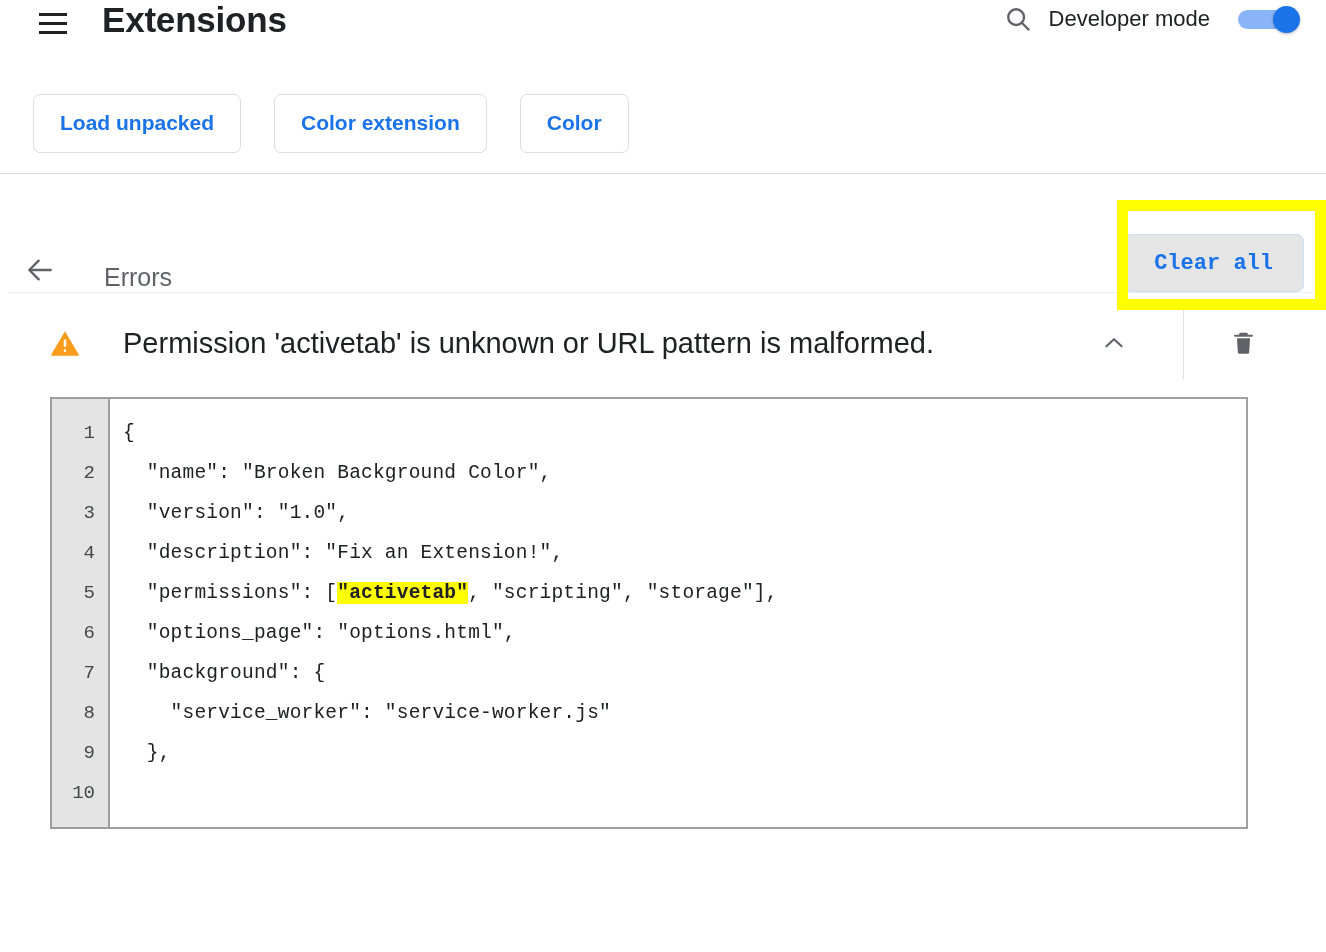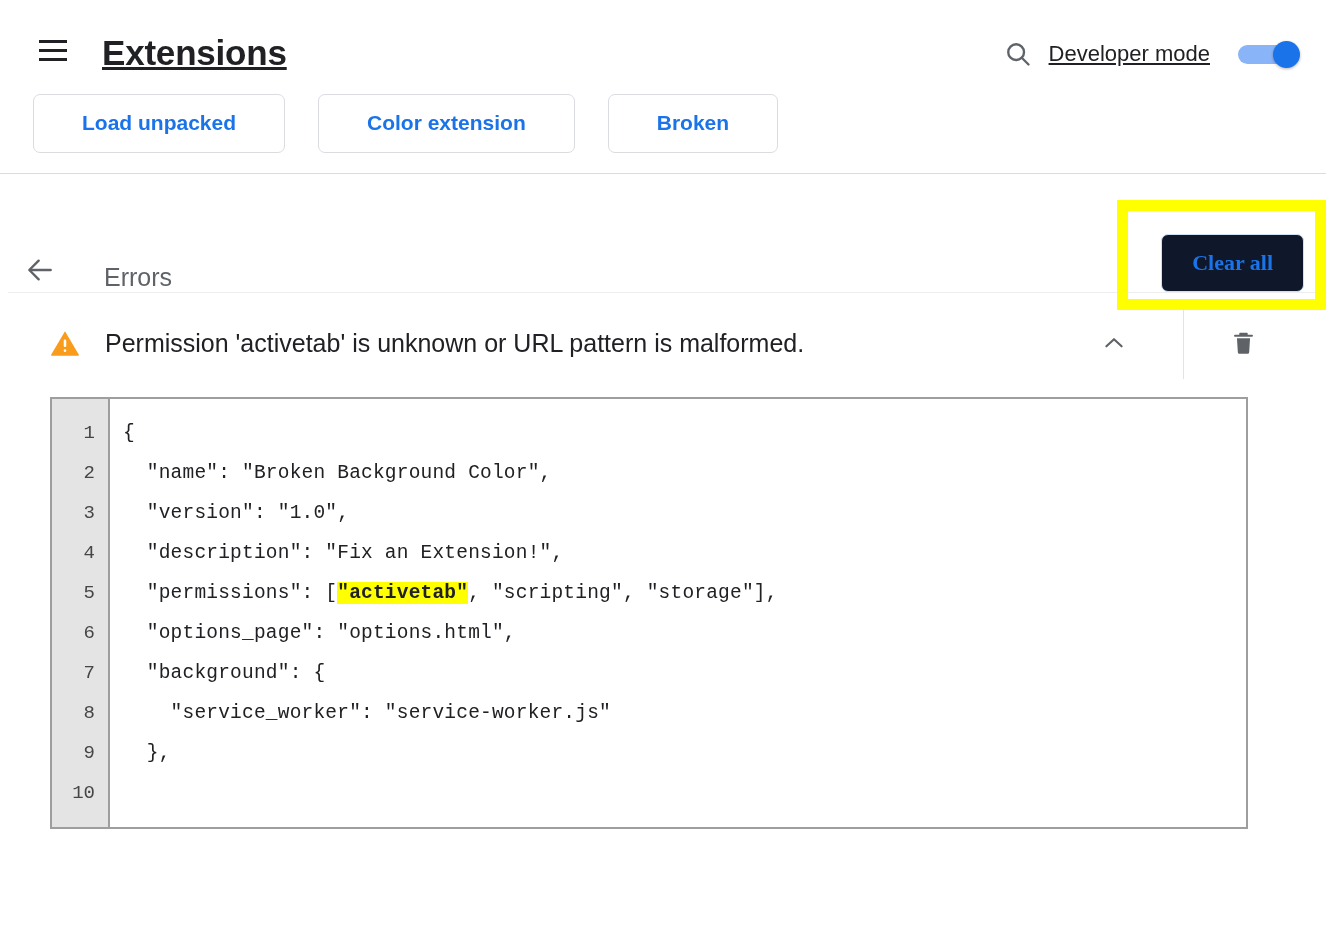--- a/index.html
+++ b/index.html
@@ -13,24 +13,23 @@
     font-family: "Liberation Sans", sans-serif;
     color: #202124;
     overflow: hidden;
     position: relative;
   }
 
   
   .topbar {
     height: 73px;
     display: flex;
-    align-items: flex-end;
+    align-items: flex-start;
     padding: 0 0 0 30px;
     box-sizing: border-box;
-    text-decoration: underline;
   }
   .hamburger {
     width: 46px;
     height: 46px;
     display: flex;
     flex-direction: column;
     justify-content: center;
     align-items: center;
     gap: 6px;
     cursor: pointer;
@@ -104,21 +103,21 @@
   .actions {
     display: flex;
     align-items: center;
     gap: 33px;
     padding: 0 0 0 33px;
     height: 100px;
     box-sizing: border-box;
   }
   .action-btn {
     height: 59px;
-    padding: 0 48px;
+    padding: 0 26px;
     background: #ffffff;
     border: 1px solid #dadce0;
     border-radius: 7px;
     color: #1a73e8;
     font-size: 21px;
     font-weight: bold;
     font-family: "Liberation Sans", sans-serif;
     cursor: pointer;
     white-space: nowrap;
     display: inline-flex;
@@ -158,27 +157,27 @@
   }
   .clear-all-wrap {
     margin-left: auto;
     margin-right: 22px;
     display: flex;
     align-items: center;
   }
   .clear-all-btn {
     height: 58px;
     padding: 0 30px;
-    background: #0f172a;
+    background: #e5e5e5;
     border: 1px solid #cfdff7;
     border-radius: 7px;
     color: #1a73e8;
     font-size: 22px;
     font-weight: bold;
-    font-family: Liberation Serif, serif;
+    font-family: Liberation Mono, monospace;
     cursor: pointer;
     white-space: nowrap;
     display: inline-flex;
     align-items: center;
     justify-content: center;
   }
   
   .highlight-box {
     position: absolute;
     left: 1117px;
@@ -211,23 +210,23 @@
   }
   .warn-icon {
     width: 34px;
     height: 34px;
     flex: 0 0 auto;
     display: flex;
     align-items: center;
     justify-content: center;
   }
   .error-text {
-    font-size: 25px;
+    font-size: 29px;
     color: #202124;
-    margin-left: 23px;
+    margin-left: 41px;
     white-space: nowrap;
   }
   .error-controls {
     margin-left: auto;
     display: flex;
     align-items: center;
     height: 100%;
   }
   .chevron-btn {
     width: 62px;
@@ -319,21 +318,21 @@
     <div class="toggle">
       <div class="toggle-track"></div>
       <div class="toggle-knob"></div>
     </div>
   </div>
 </div>
 
 <div class="actions">
   <button class="action-btn">Load unpacked</button>
   <button class="action-btn">Color extension</button>
-  <button class="action-btn">Broken</button>
+  <button class="action-btn">Color</button>
 </div>
 
 <div class="divider-full"></div>
 
 <div class="errors-header">
   <div class="back-arrow">
     <svg width="32" height="32" viewBox="0 0 24 24" fill="none" stroke="#5f6368" stroke-width="1.8" stroke-linecap="round" stroke-linejoin="round">
       <line x1="20" y1="12" x2="4.5" y2="12"></line>
       <polyline points="11,5 4,12 11,19"></polyline>
     </svg>

